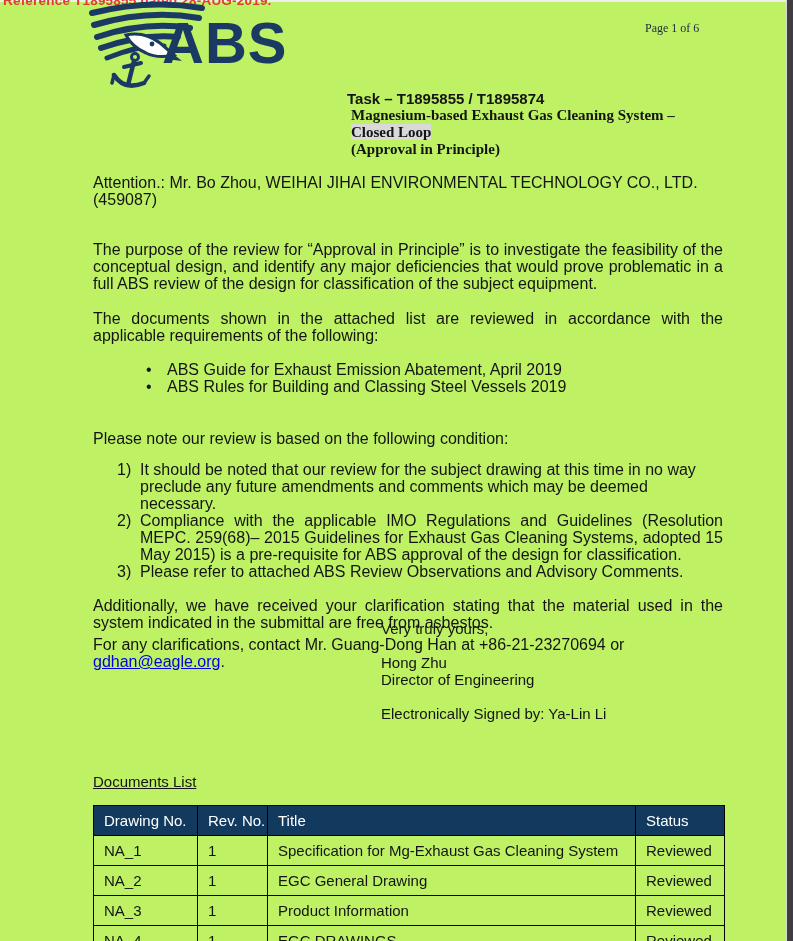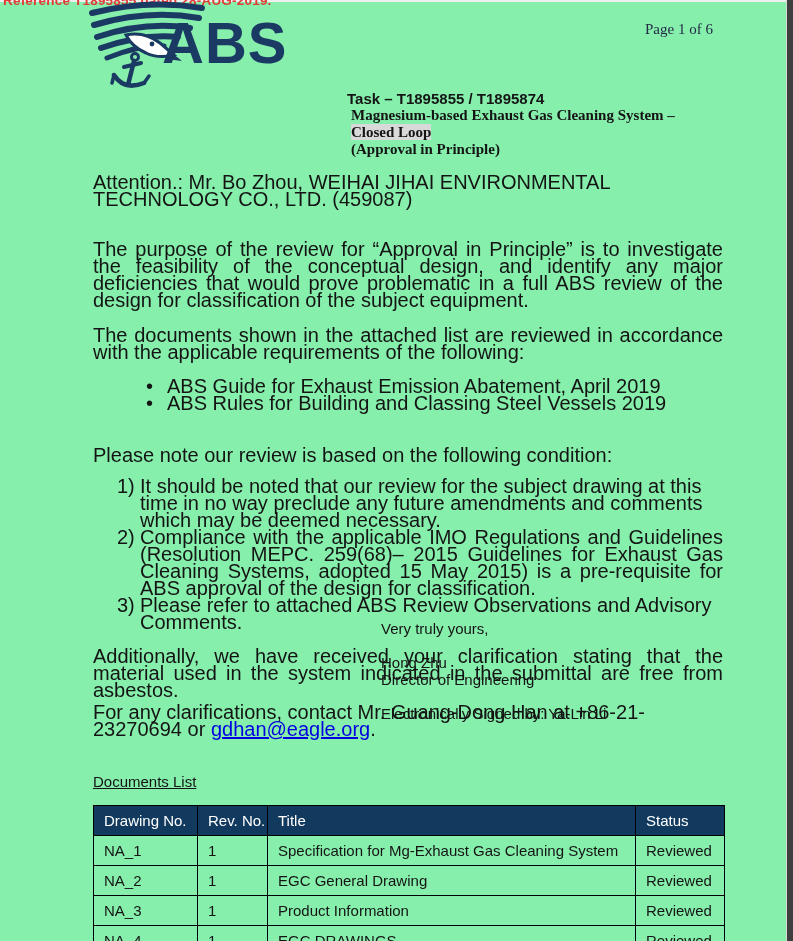--- a/index.html
+++ b/index.html
@@ -1,21 +1,21 @@
 <!DOCTYPE html>
 <html><head>
 <meta charset="utf-8">
 <style>
   * { margin: 0; padding: 0; box-sizing: border-box; }
   html, body { background: #ffffff; }
   .page {
     position: relative;
     width: 793px;
     height: 941px;
-    background: #86efac;
+    background: #bef264;
     overflow: hidden;
     font-family: "Liberation Sans", sans-serif;
     color: #141414;
   }
   .viewer-edge {
     position: absolute; top: 0; right: 0; width: 6px; height: 100%;
     background: #3e3e3e;
   }
   .viewer-edge-line {
     position: absolute; top: 0; right: 6px; width: 1px; height: 100%;
@@ -33,31 +33,31 @@
   .logo-wrap { position: absolute; left: 86px; top: 1px; width: 230px; height: 86px; }
   .logo-eagle { position: absolute; left: 0; top: 0; }
   .logo-text {
     position: absolute; left: 76px; top: 8px;
     font-size: 58px; font-weight: bold; letter-spacing: 1px;
     color: #1b3a63;
   }
   .page-num {
     position: absolute; left: 645px; top: 21px;
     font-family: "Liberation Serif", serif;
-    font-size: 15px; color: #232b47;
+    font-size: 12px; color: #232b47;
   }
   .task-block {
     position: absolute; left: 347px; top: 90px;
     font-size: 15px; font-weight: bold; line-height: 17px;
   }
   .task-block .task-sub { margin-left: 4px; font-family: Liberation Serif, serif; }
   .hl { background: #d9d9d9; }
   .letter {
     position: absolute; left: 93px; top: 174px; width: 630px;
-    font-size: 20px; line-height: 17px;
+    font-size: 16px; line-height: 17px;
   }
   .jst { text-align: justify; }
   .p-purpose { margin-top: 33px; }
   .p-docs { margin-top: 18px; }
   .bullet-list { margin-top: 17px; }
   .bullet-item { padding-left: 74px; position: relative; }
   .bullet-item::before {
     content: "\2022";
     position: absolute; left: 53px; top: 0;
   }

